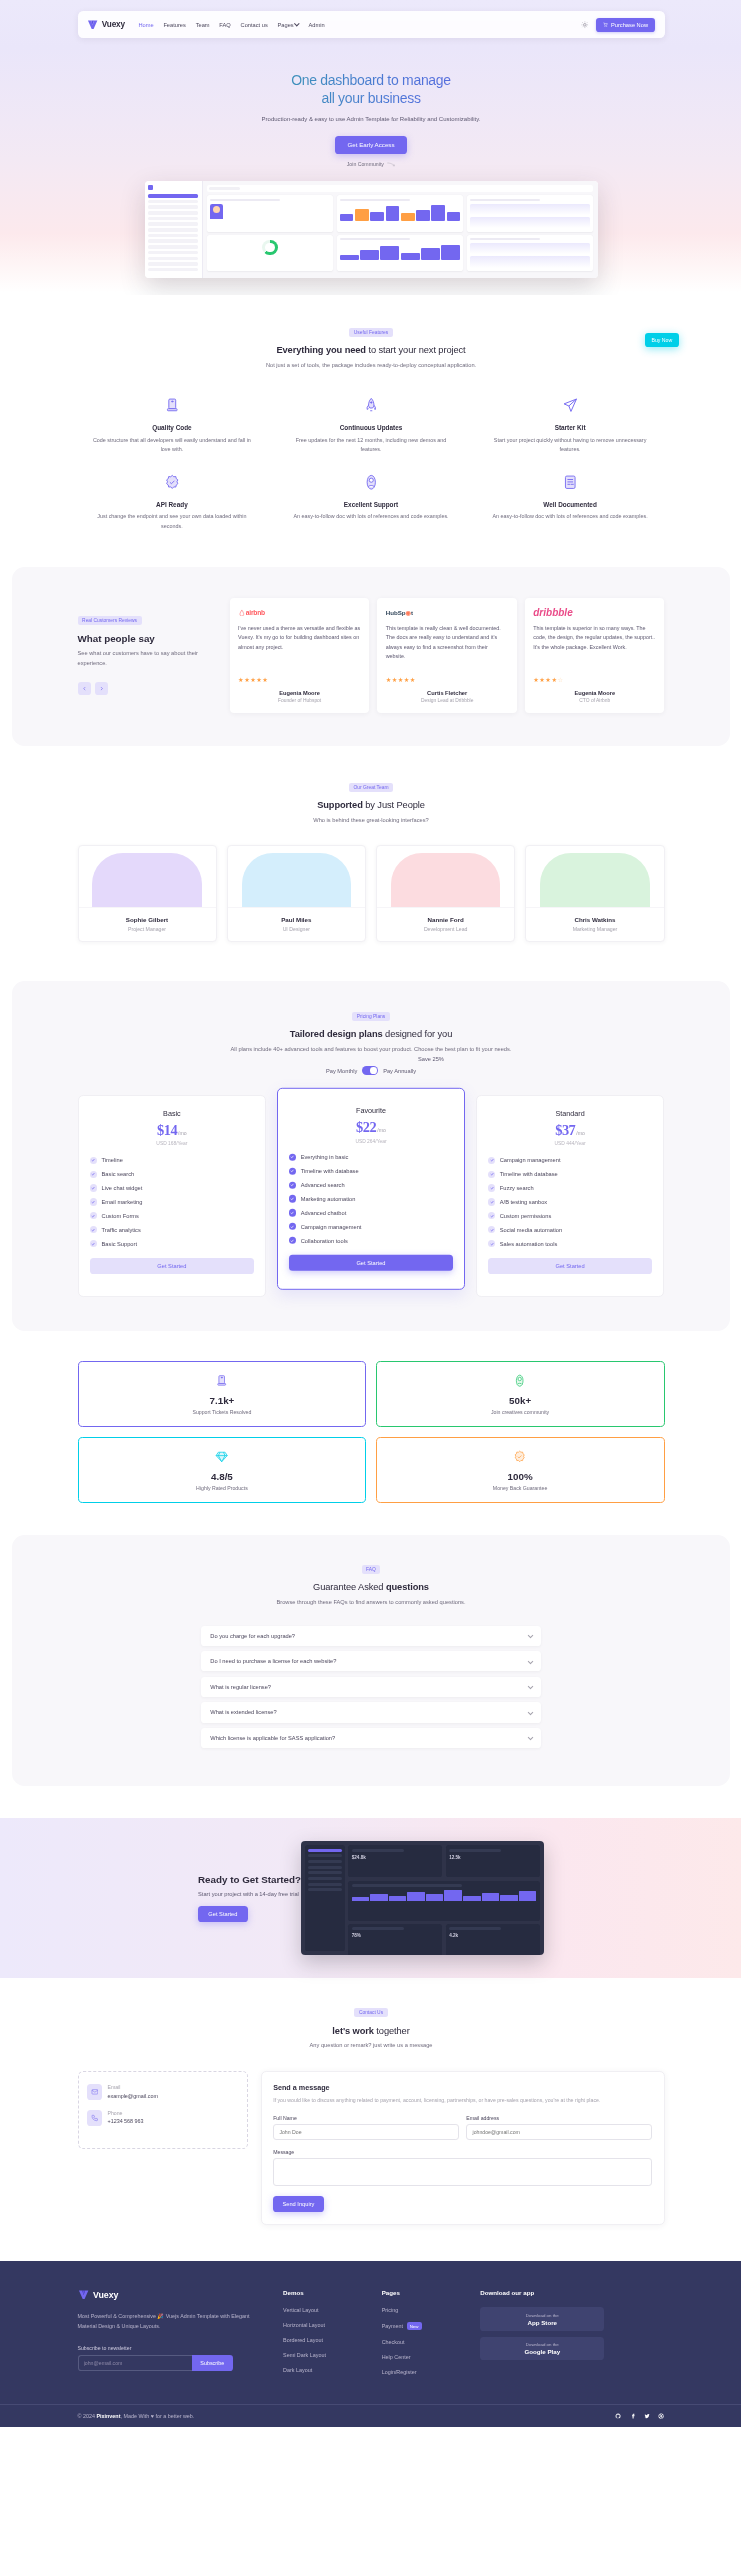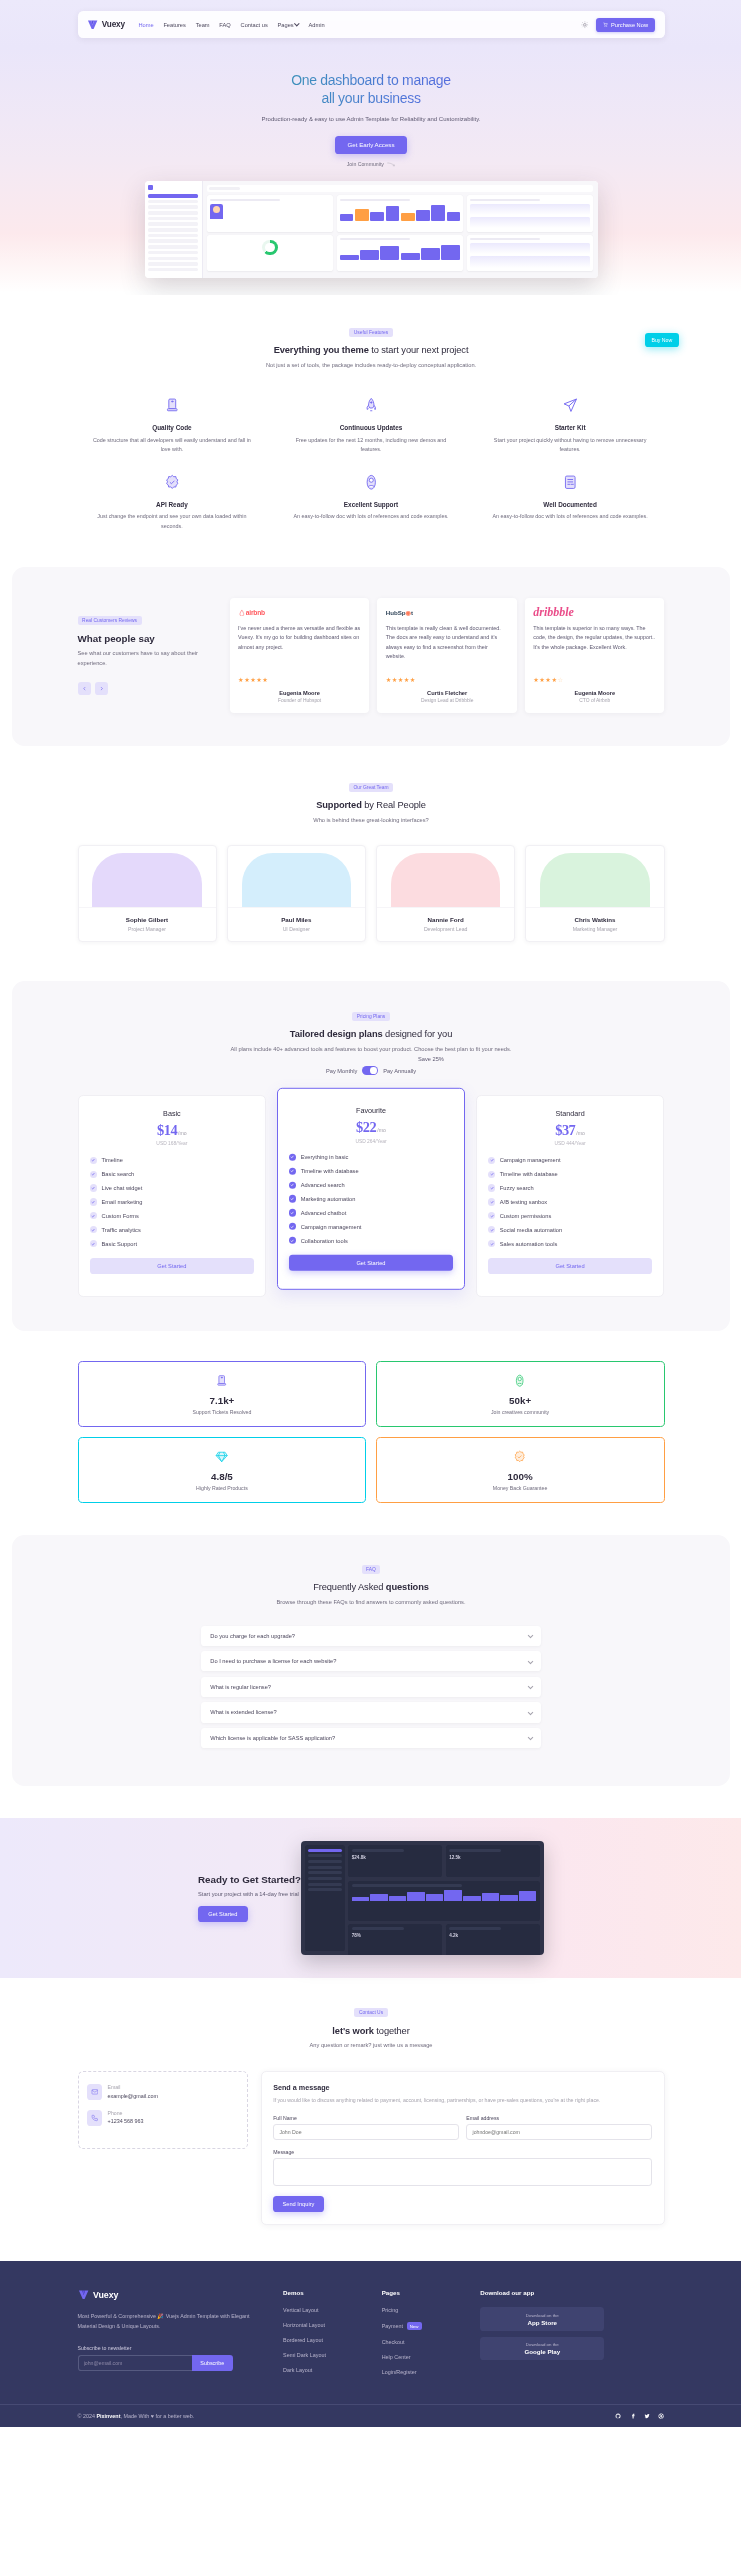--- a/index.html
+++ b/index.html
@@ -146,21 +146,21 @@
   }
   .tcard .logo { height: 10.3px; display: flex; align-items: center; margin-bottom: 6.2px; }
   .tcard .quote { font-size: 5.4px; line-height: 1.75; color: #5d5870; min-height: 47px;}
   .stars { color: #ff9f43; font-size: 6.2px; letter-spacing: 0.5px; margin: 5.2px 0 7.2px; }
   .stars .off { color: #ffd9b3; }
   .tcard .nm { font-size: 5.7px; font-weight: 600; color: #2f2b3d; text-align: center; }
   .tcard .rl { font-size: 4.9px; color: #a5a2ad; text-align: center; margin-top: 2.1px; }
   .logo-airbnb { color: #ff5a5f; font-size: 6.7px; font-weight: 700; letter-spacing:-0.2px;}
   .logo-hubspot { color: #33475b; font-size: 6.2px; font-weight: 700; }
   .logo-hubspot i { color: #ff7a59; font-style: normal; }
-  .logo-dribbble { color: #ea4c89; font-size: 12px; font-family: Liberation Serif, serif; font-style: italic; font-weight:700;}
+  .logo-dribbble { color: #ea4c89; font-size: 10px; font-family: Liberation Sans, sans-serif; font-style: italic; font-weight:700;}
 
   
   .team { padding: 36px 0 39px; background: #fff; }
   .team-grid { display: grid; grid-template-columns: repeat(4,1fr); gap: 10.3px; margin-top: 20.6px; }
   .tm {
     background: #fff; border: 0.5px solid #f1f0f4; border-radius: 4.1px; overflow: hidden;
     box-shadow: 0 1px 4.1px rgba(47,43,61,.05);
   }
   .tm .photo { height: 61px; position: relative; }
   .tm .photo .blob {
@@ -440,21 +440,21 @@
         </div>
       </div>
     </div>
   </section>
 
   <section class="features">
     <div class="container">
       <div class="sec-head">
         <span class="badge">Useful Features</span>
         <div class="sec-title">
-          <b>Everything you theme</b><span> to start your next project</span>
+          <b>Everything you need</b><span> to start your next project</span>
         </div>
         <div class="sec-sub">Not just a set of tools, the package includes ready-to-deploy conceptual application.</div>
       </div>
 
       <button class="buy-now-fab">Buy Now</button>
 
       <div class="feat-grid">
         <div class="feat">
           <div class="ico">
             <svg width="16.5" height="16.5" viewBox="0 0 24 24" fill="#e4e0fb" stroke="#7367f0" stroke-width="1.3">
@@ -579,21 +579,21 @@
 
       </div>
     </div>
   </section>
 
   <section class="team">
     <div class="container">
       <div class="sec-head">
         <span class="badge">Our Great Team</span>
         <div class="sec-title">
-          <b>Supported</b><span> by Real People</span>
+          <b>Supported</b><span> by Just People</span>
         </div>
         <div class="sec-sub">Who is behind these great-looking interfaces?</div>
       </div>
       <div class="team-grid">
         <div class="tm">
           <div class="photo">
               <div class="blob" style="background:#e4d9fb"></div>
             </div>
           <div class="info">
             <div class="nm">Sophie Gilbert</div>
@@ -901,21 +901,21 @@
         </div>
       </div>
     </div>
   </section>
 
   <section class="faq">
     <div class="container">
       <div class="sec-head">
         <span class="badge">FAQ</span>
         <div class="sec-title">
-          <span>Frequently Asked </span><b>questions</b>
+          <span>Guarantee Asked </span><b>questions</b>
         </div>
         <div class="sec-sub">Browse through these FAQs to find answers to commonly asked questions.</div>
       </div>
       <div class="faq-list">
         <div class="faq-item">
           <span>Do you charge for each upgrade?</span>
           <i class="chv"></i>
         </div>
         <div class="faq-item">
           <span>Do I need to purchase a license for each website?</span>

